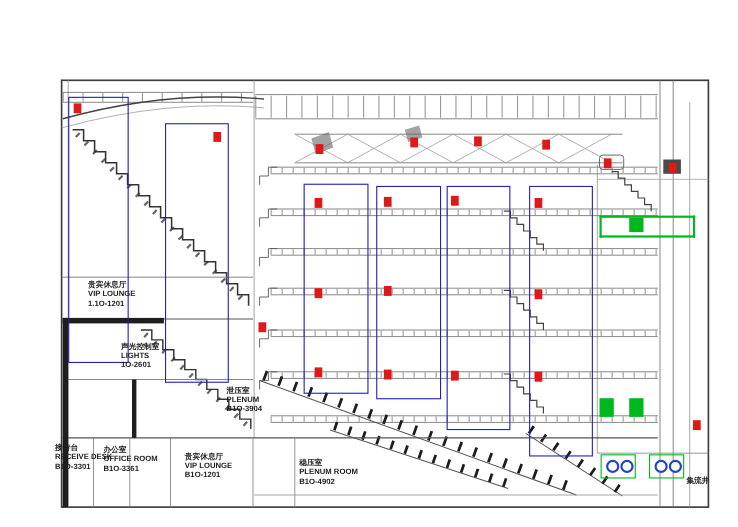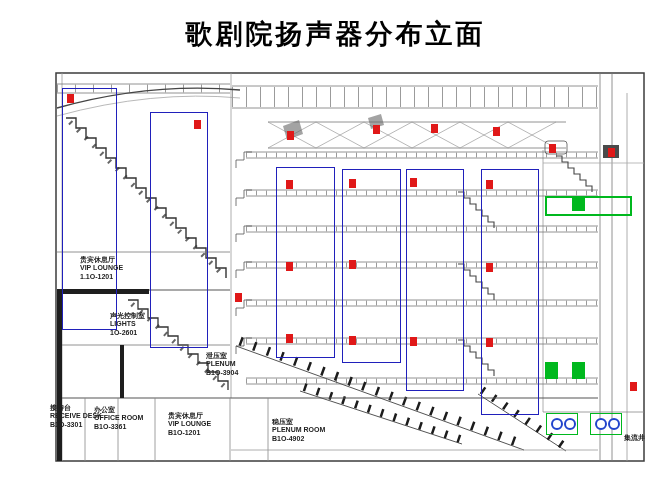--- a/index.html
+++ b/index.html
@@ -17,21 +17,20 @@
   .goggle{display:flex;gap:1px;}
   .goggle span{display:inline-block;width:8px;height:8px;border:2px solid #2244cc;
                border-radius:50%;background:#fff;}
   .room-label{font-size:7px;line-height:1.18;color:#222;font-weight:600;white-space:nowrap;}
 </style>
 </head>
 <body>
 
 <div class="page">
 
-  <div class="title">歌剧院扬声器分布立面</div>
 
   <svg class="linework" width="671" height="479" viewBox="0 0 671 479" aria-hidden="true">
     <g fill="none" stroke="#777" stroke-width="0.8">
 
       <rect x="56" y="73" width="588" height="388" stroke="#3c3c3c" stroke-width="1.5"></rect>
       <line x1="62" y1="73" x2="62" y2="461" stroke="#999"></line>
       <line x1="600" y1="73" x2="600" y2="461"></line>
       <line x1="612" y1="73" x2="612" y2="461"></line>
       <line x1="627" y1="93" x2="627" y2="461" stroke="#999"></line>
       <line x1="231" y1="73" x2="231" y2="398" stroke="#999"></line>

